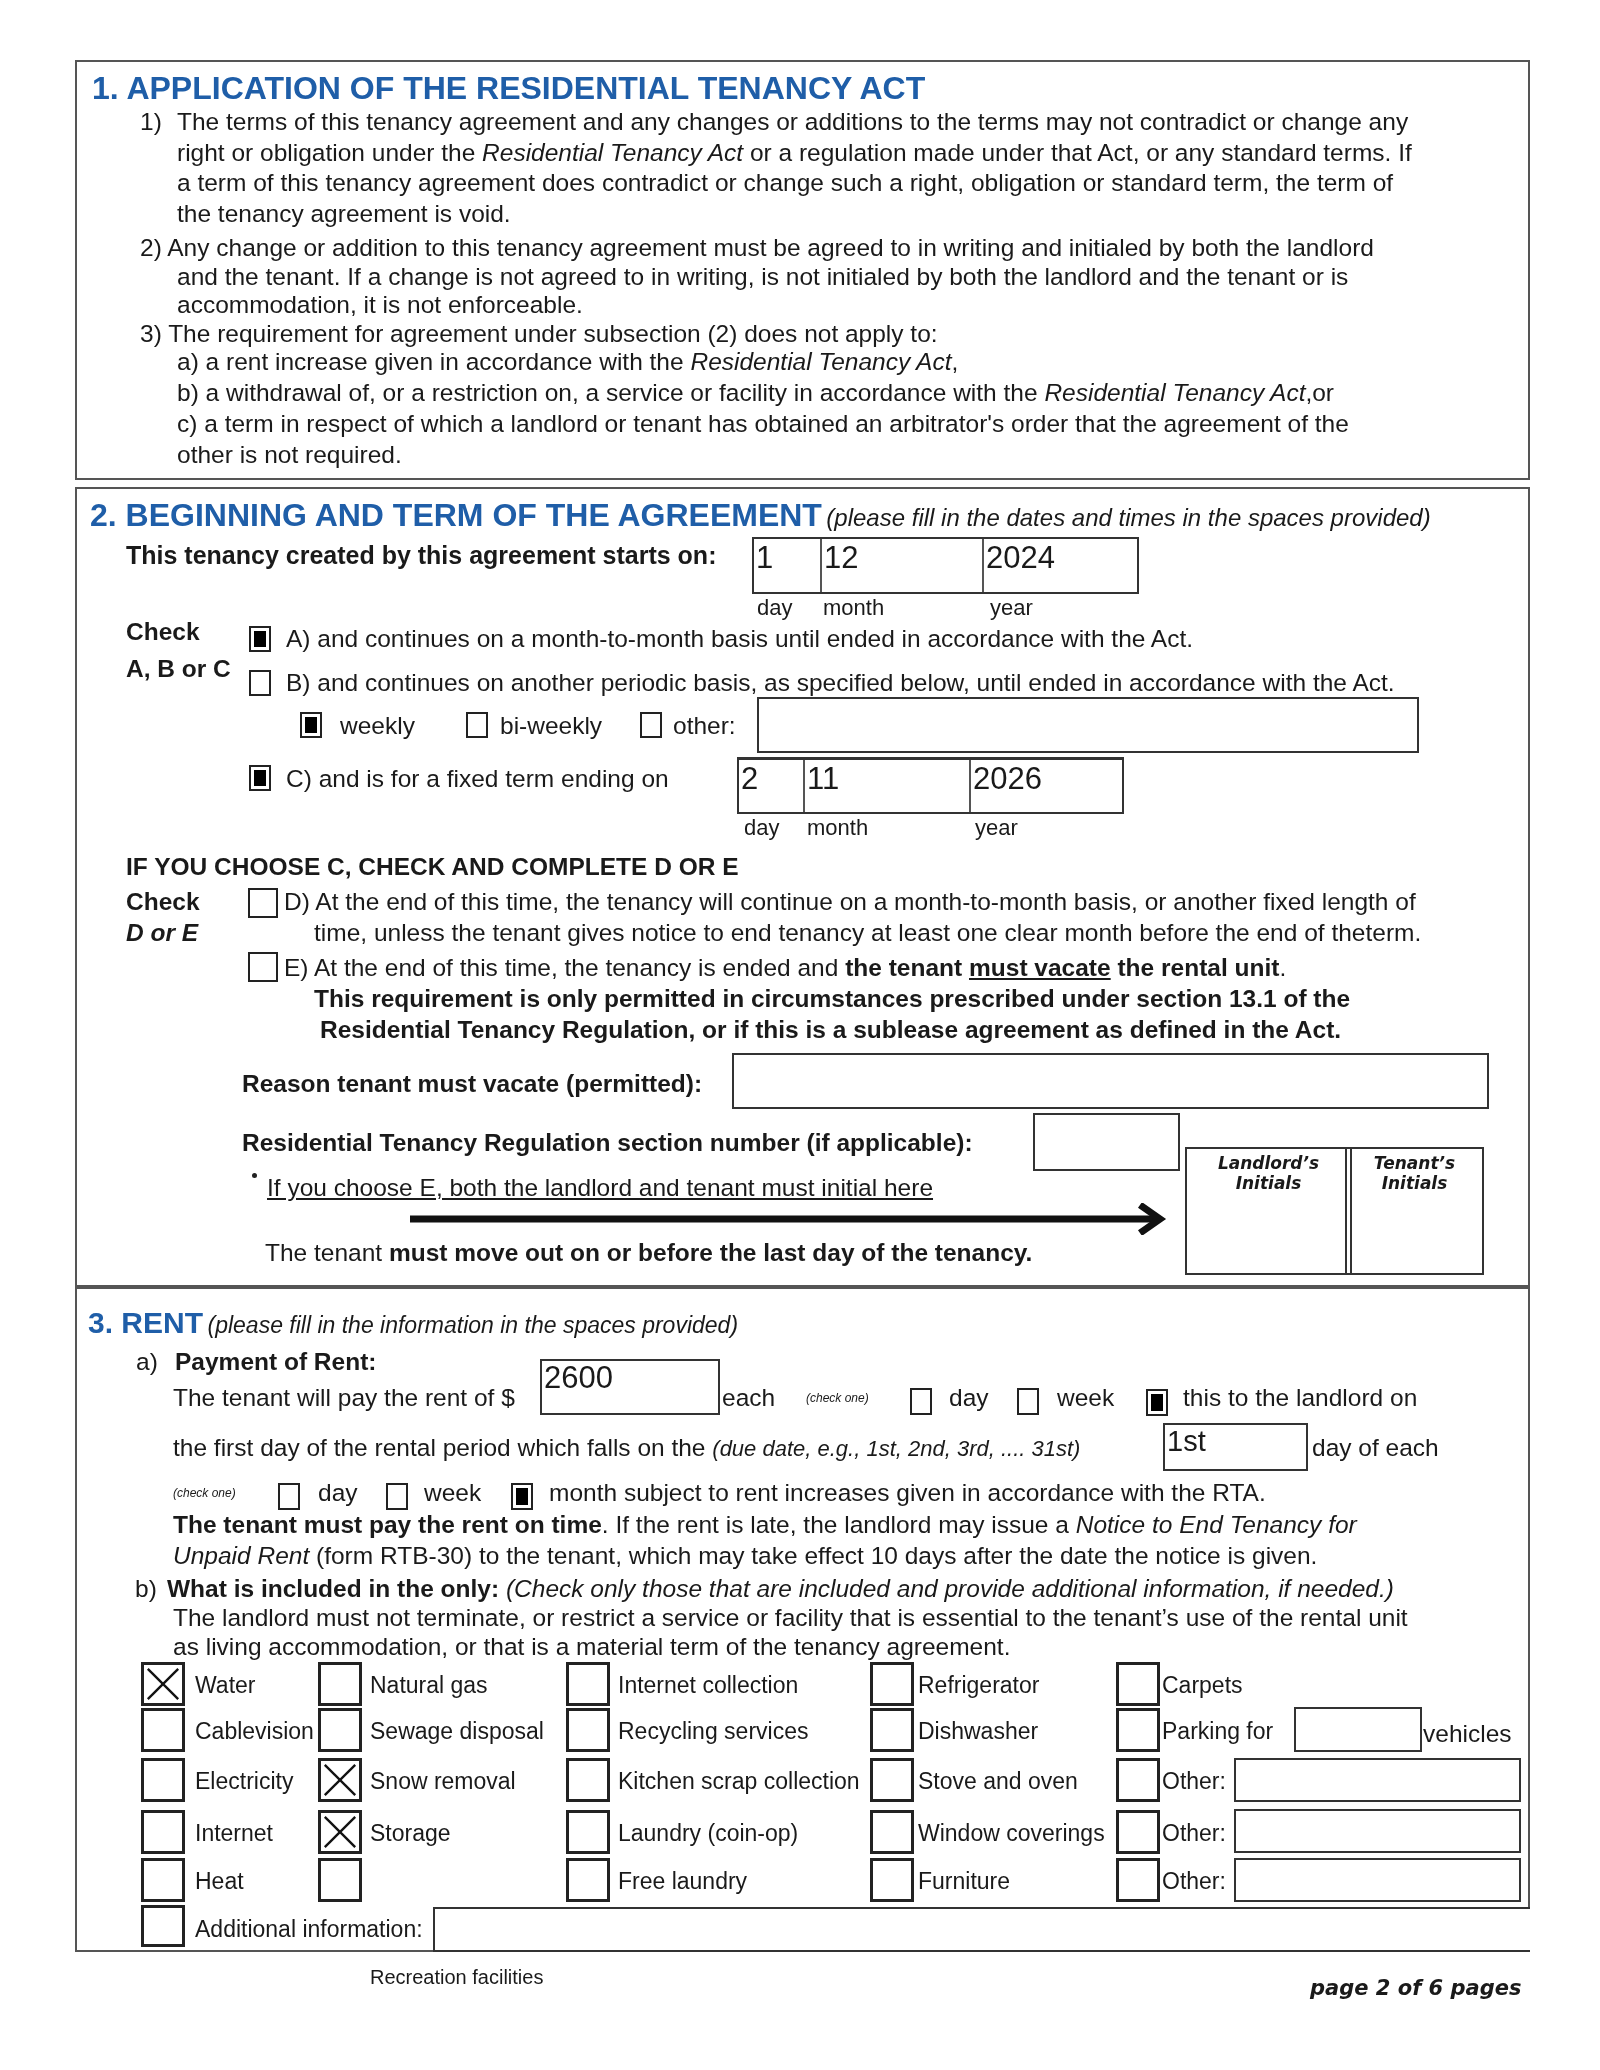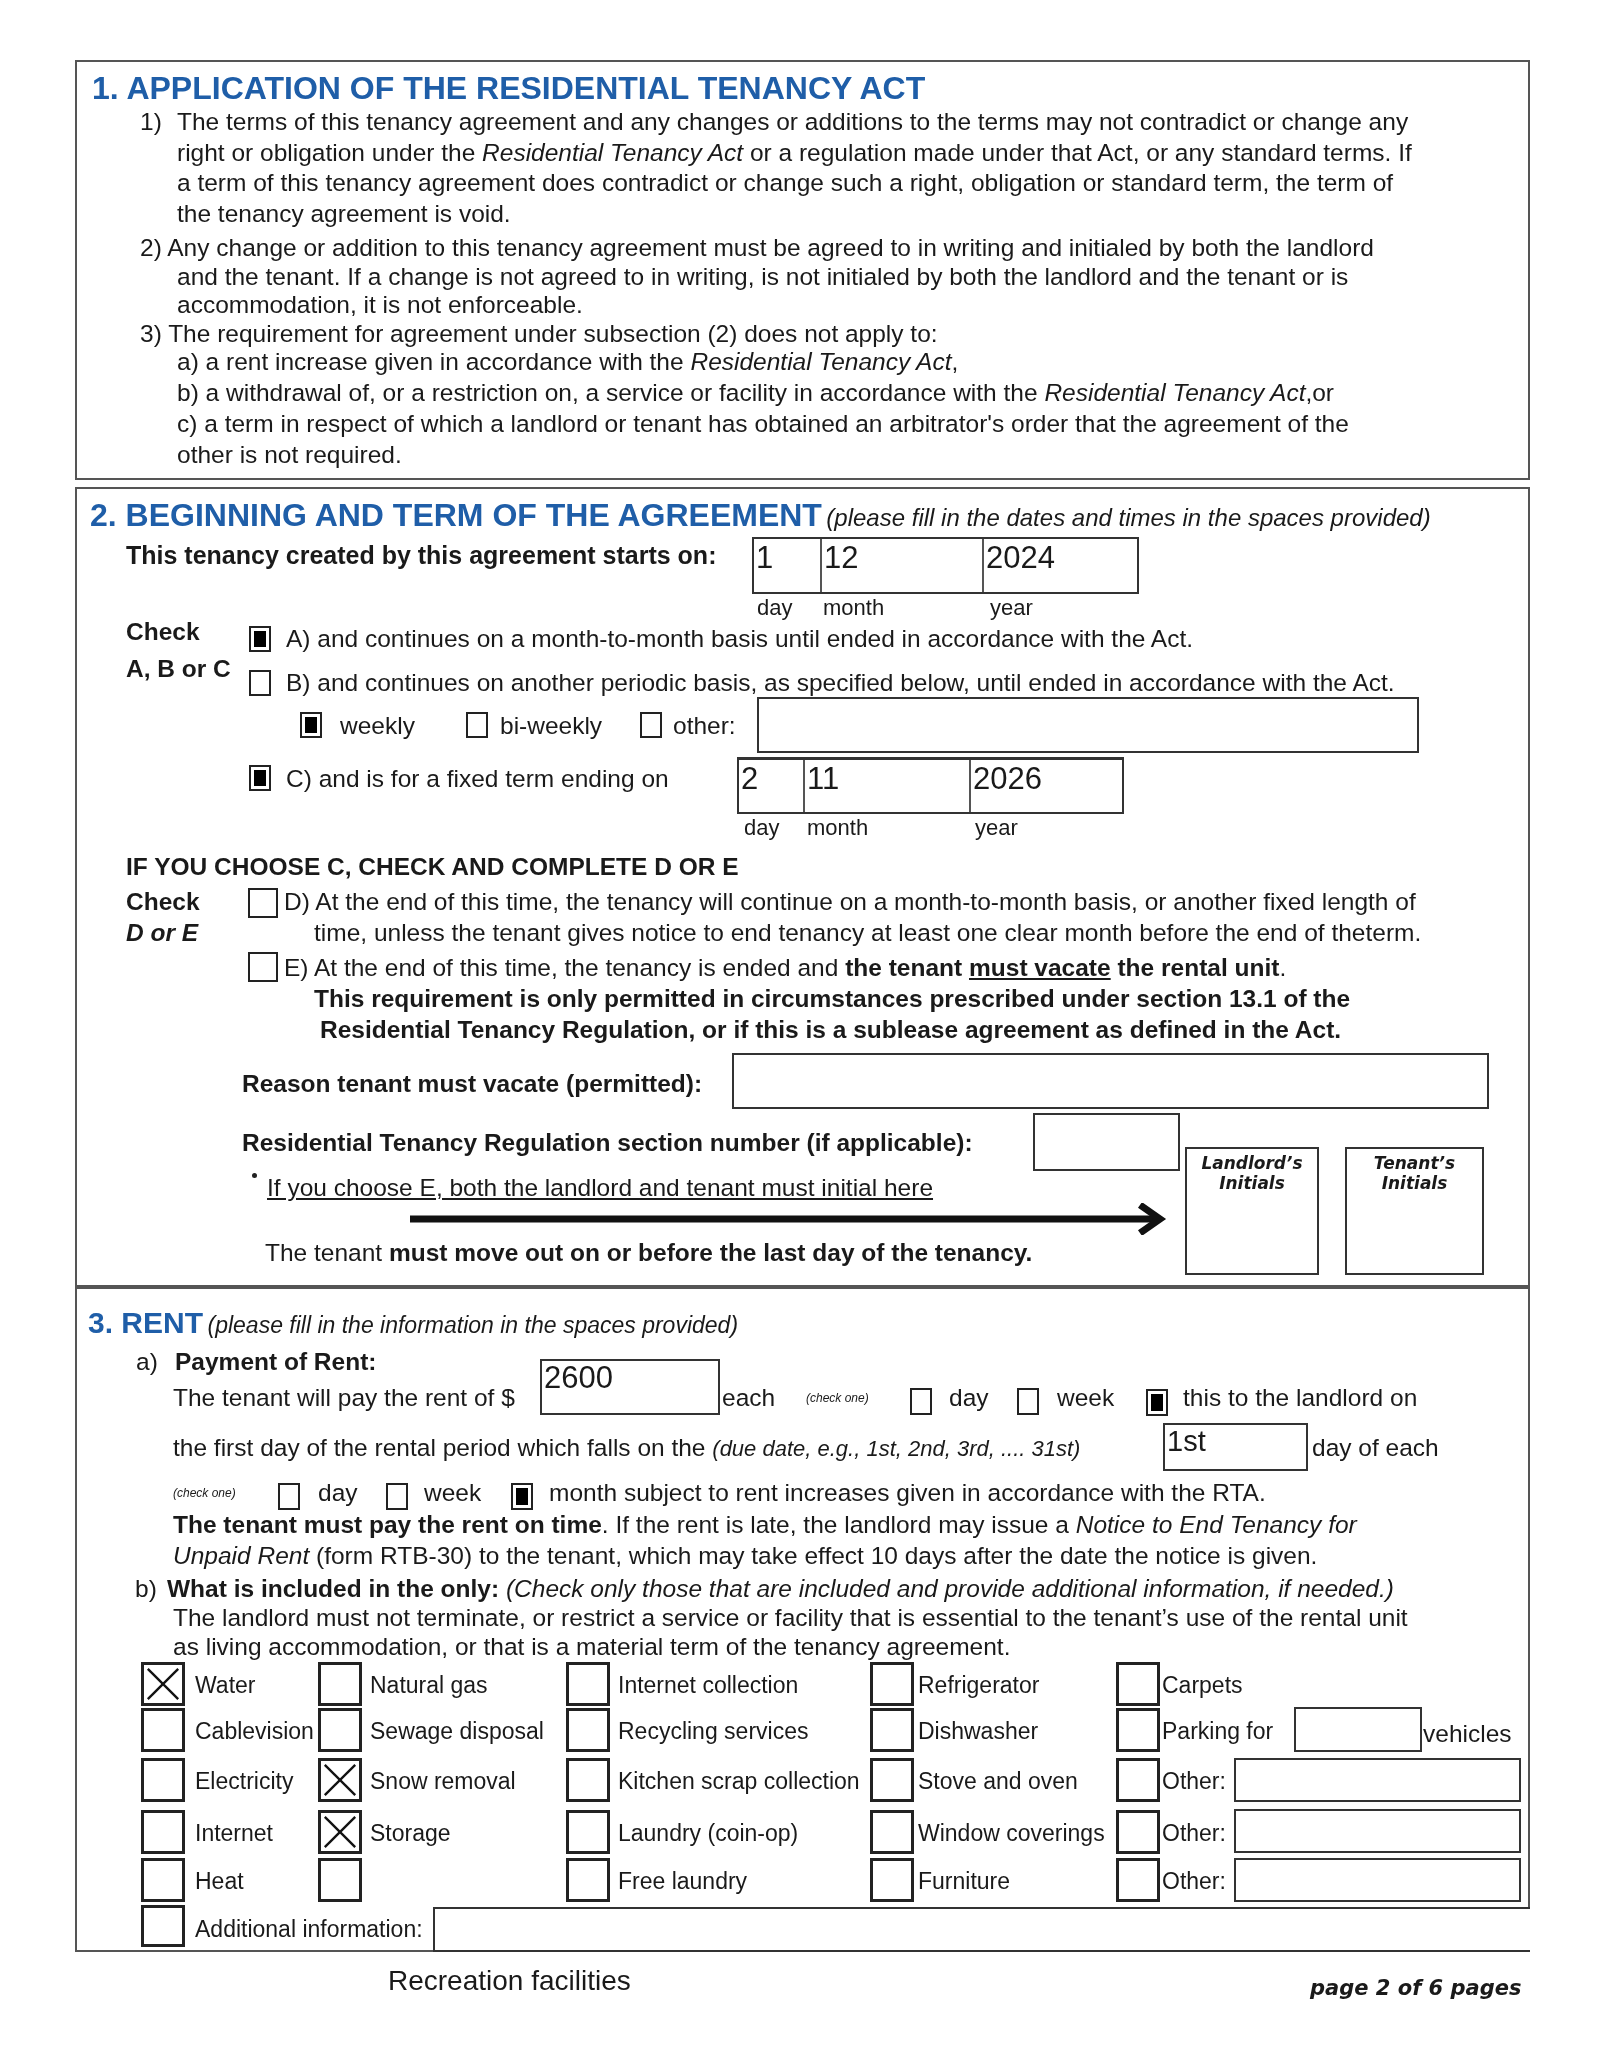--- a/index.html
+++ b/index.html
@@ -113,21 +113,21 @@
 <div class="abs" style="left:252px;top:1173px;width:5px;height:5px;background:#222;border-radius:50%;"></div>
 <div class="abs t" style="left:267px;top:1176px;text-decoration:underline;">If you choose E, both the landlord and tenant must initial here</div>
 
 <div class="abs" style="left:410px;top:1203px;width:760px;height:32px;">
   <svg width="760" height="32" viewBox="0 0 760 32">
     <line x1="0" y1="16" x2="745" y2="16" stroke="#111" stroke-width="7"></line>
     <polyline points="730,2 750,16 730,30" fill="none" stroke="#111" stroke-width="7"></polyline>
   </svg>
 </div>
 
-<div class="initbox" style="left:1185px;top:1147px;width:134px;height:128px;"><span>Landlord’s Initials</span></div>
+<div class="initbox" style="left:1185px;top:1147px;width:167px;height:128px;"><span>Landlord’s Initials</span></div>
 <div class="initbox" style="left:1345px;top:1147px;width:139px;height:128px;"><span>Tenant’s Initials</span></div>
 
 <div class="abs t" style="left:265px;top:1241px;">
   <span>The tenant </span><span class="b">must move out on or before the last day of the tenancy.</span>
 </div>
 
 <div class="sec" style="left:75px;top:1287px;width:1455px;height:665px;"></div>
 <div class="abs" style="left:88px;top:1306px;white-space:nowrap;">
   <span class="h" style="font-size:30px;">3. RENT</span>
   <span class="i" style="font-size:23px;">(please fill in the information in the spaces provided)</span>
@@ -203,21 +203,21 @@
     </div>
     <div class="lbl" style="left: 370px; top: 1770px;">Snow removal</div>
     <div class="cbx" style="left: 318px; top: 1810px;">
       <svg viewBox="0 0 40 40" preserveAspectRatio="none">
         <line x1="4" y1="4" x2="36" y2="36" stroke="#111" stroke-width="2.5"></line>
         <line x1="36" y1="4" x2="4" y2="36" stroke="#111" stroke-width="2.5"></line>
       </svg>
     </div>
     <div class="lbl" style="left: 370px; top: 1822px;">Storage</div>
     <div class="cbx" style="left: 318px; top: 1858px;"></div>
-    <div class="lbl" style="left: 370px; top: 1967px; font-size: 28px; margin-left: 18px;">Recreation facilities</div>
+    <div class="lbl" style="left: 370px; top: 1967px; font-size: 20px;">Recreation facilities</div>
     <div class="cbx" style="left: 566px; top: 1662px;"></div>
     <div class="lbl" style="left: 618px; top: 1674px;">Internet collection</div>
     <div class="cbx" style="left: 566px; top: 1708px;"></div>
     <div class="lbl" style="left: 618px; top: 1720px;">Recycling services</div>
     <div class="cbx" style="left: 566px; top: 1758px;"></div>
     <div class="lbl" style="left: 618px; top: 1770px;">Kitchen scrap collection</div>
     <div class="cbx" style="left: 566px; top: 1810px;"></div>
     <div class="lbl" style="left: 618px; top: 1822px;">Laundry (coin-op)</div>
     <div class="cbx" style="left: 566px; top: 1858px;"></div>
     <div class="lbl" style="left: 618px; top: 1870px;">Free laundry</div>

